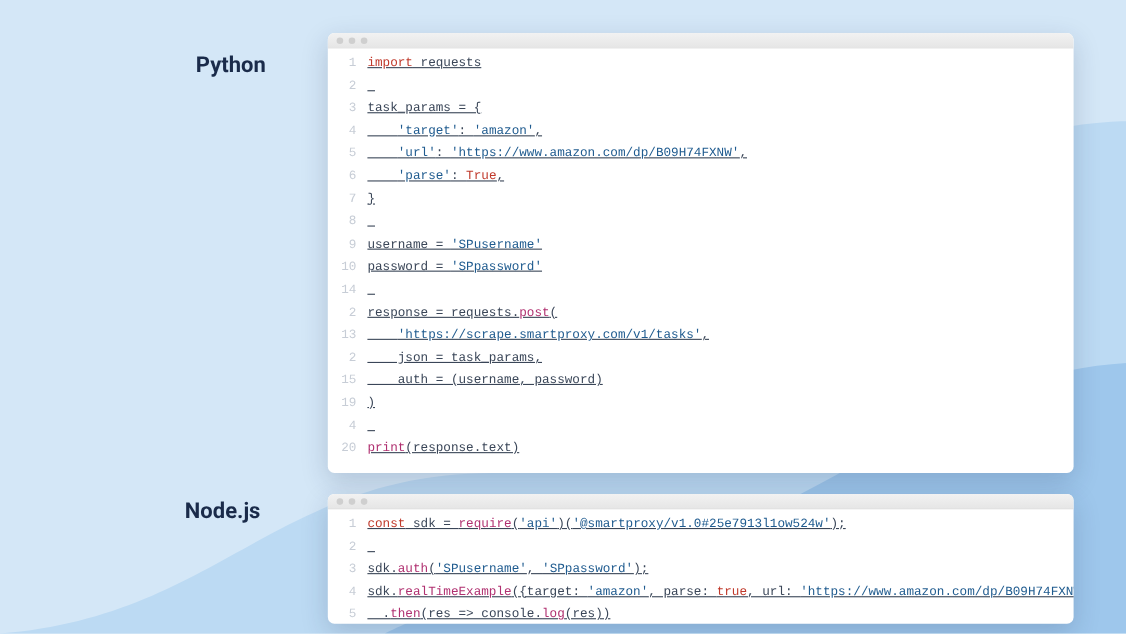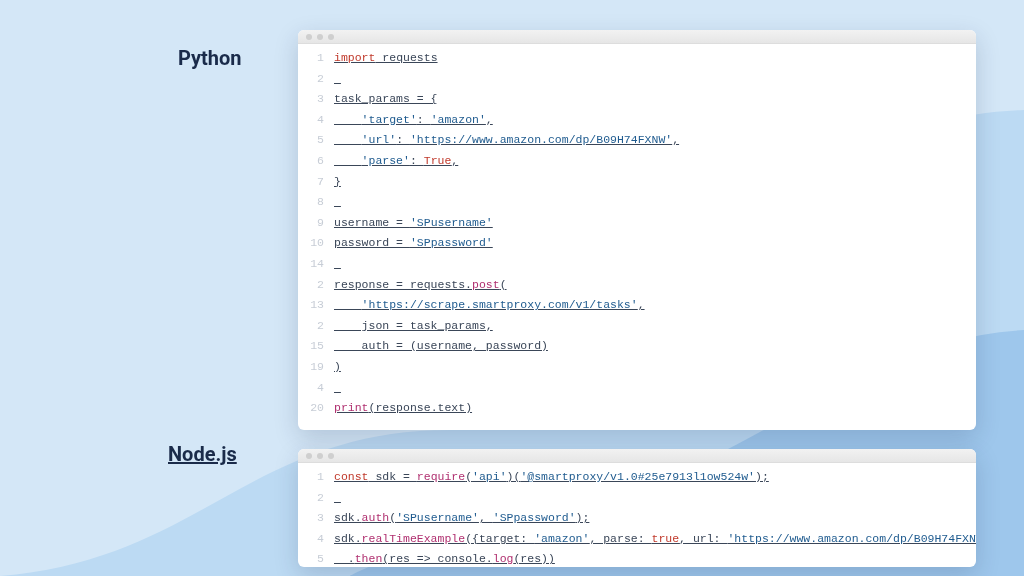--- a/index.html
+++ b/index.html
@@ -20,21 +20,21 @@
     width: 100%;
     height: 100%;
   }
   .section-label {
     position: absolute;
     font-size: 20px;
     font-weight: 700;
     color: #1a2b4a;
   }
   .label-python { top: 46px; left: 178px; }
-  .label-nodejs { top: 442px; left: 168px; text-decoration: underline; }
+  .label-nodejs { top: 452px; left: 168px; }
   .code-window {
     position: absolute;
     background: #ffffff;
     border-radius: 6px;
     box-shadow: 0 8px 24px rgba(20,40,80,0.18);
     overflow: hidden;
   }
   .win-python { top: 30px; left: 298px; width: 678px; height: 400px; }
   .win-nodejs { top: 449px; left: 298px; width: 678px; height: 118px; }
   .titlebar {

